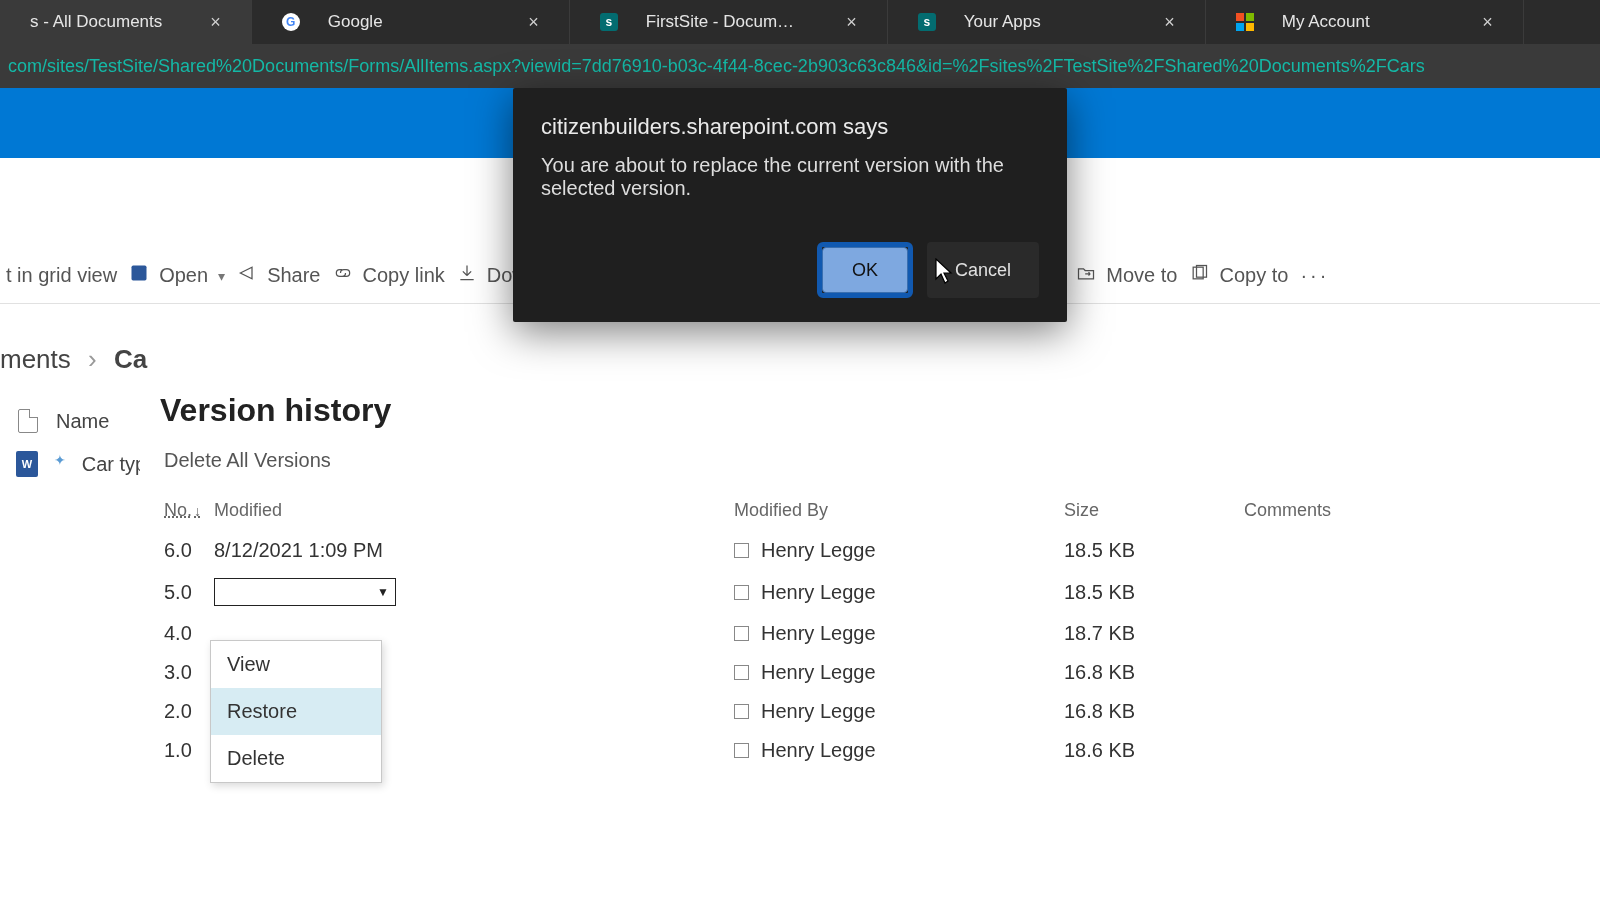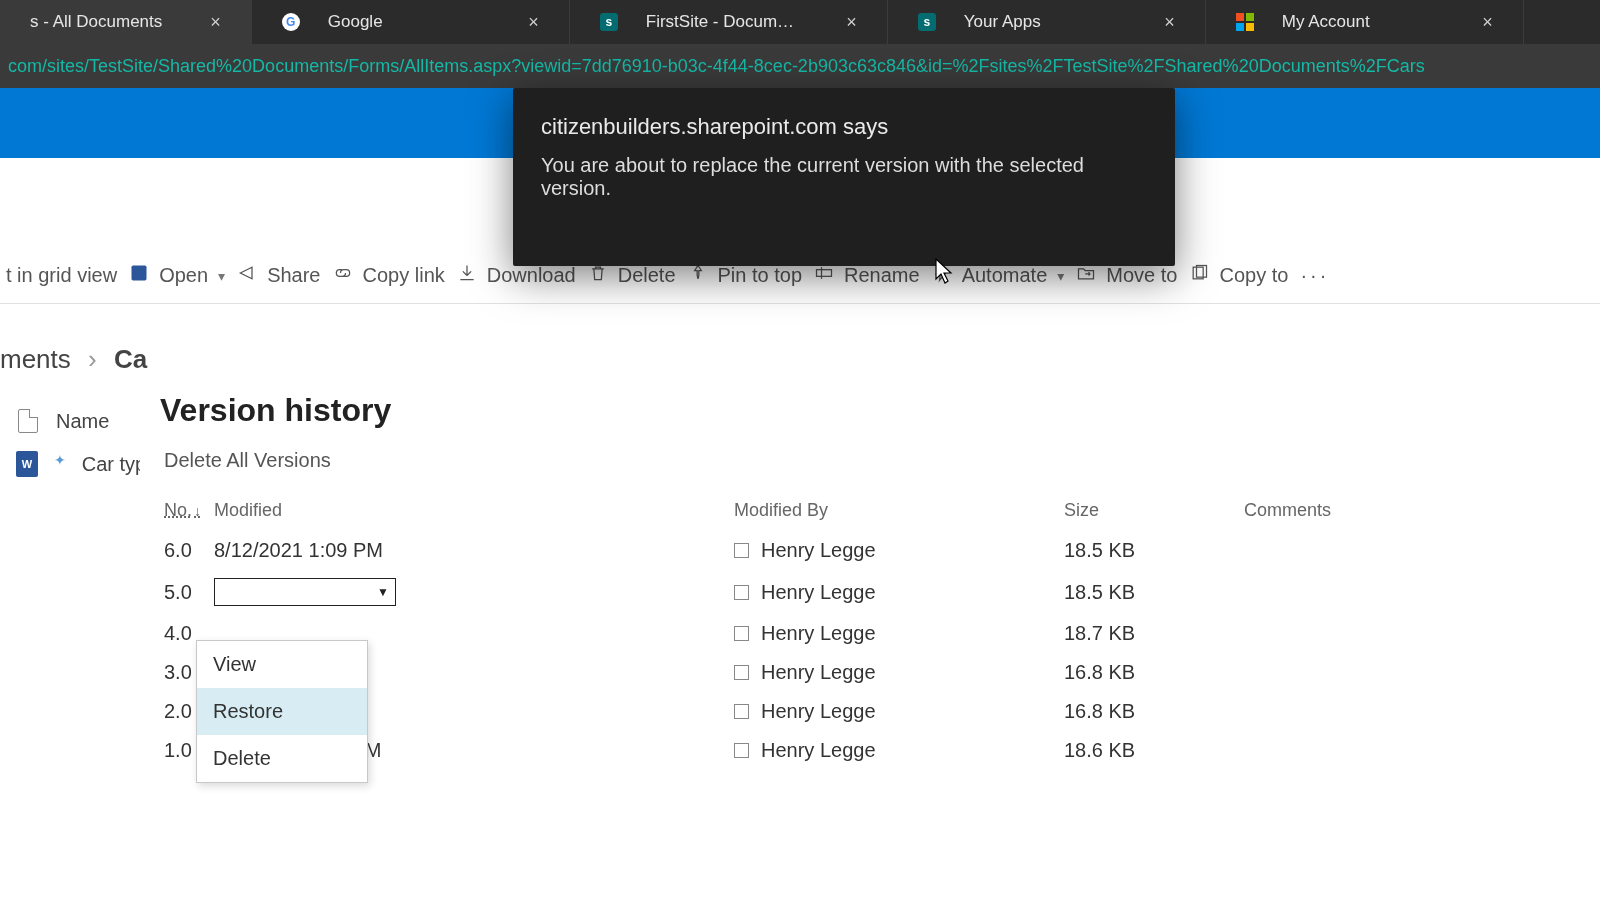--- a/index.html
+++ b/index.html
@@ -63,26 +63,26 @@
 
   .vp-row { display:flex; align-items:center; font-size:20px; color:#333; padding:8px 0 8px 24px; }
   .vp-row .col-mod a { color:#333; text-decoration:none; }
   .vp-row .col-by { display:flex; align-items:center; gap:12px; }
   .vp-row .chk { width:15px; height:15px; border:1px solid #888; }
 
   .sel-box { border:1.5px solid #222; width:182px; height:28px; display:inline-flex; align-items:center; justify-content:flex-end; padding-right:6px; position:relative; }
   .sel-box .dd { font-size:12px; color:#222; }
 
   
-  .ctx-menu { position:absolute; left:196px; top:640px; width:172px; background:#fff; border:1px solid #c8c8c8; box-shadow:2px 3px 8px rgba(0,0,0,.15); }
+  .ctx-menu { position:absolute; left:210px; top:640px; width:172px; background:#fff; border:1px solid #c8c8c8; box-shadow:2px 3px 8px rgba(0,0,0,.15); }
   .ctx-item { padding:12px 16px; font-size:20px; color:#333; }
   .ctx-item.hover { background:#d7ecf3; }
 
   
-  .js-dialog { position:absolute; left:513px; top:88px; width:662px; background:#1f1f1f; color:#eaeaea; border-radius:2px; padding:26px 28px 24px; box-shadow:0 10px 40px rgba(0,0,0,.5); z-index:50; }
+  .js-dialog { position:absolute; left:513px; top:88px; width:554px; background:#1f1f1f; color:#eaeaea; border-radius:2px; padding:26px 28px 24px; box-shadow:0 10px 40px rgba(0,0,0,.5); z-index:50; }
   .js-dialog .dlg-title { font-size:22px; margin-bottom:14px; }
   .js-dialog .dlg-msg { font-size:20px; color:#ddd; margin-bottom:42px; }
   .dlg-buttons { display:flex; justify-content:flex-end; gap:14px; }
   .dlg-btn { padding:12px 28px; font-size:18px; border-radius:4px; border:none; }
   .dlg-ok-wrap { border:5px solid #1159b0; border-radius:6px; }
   .dlg-ok { background:#7ea8e0; color:#111; width:86px; height:46px; border:1px solid #3a6fb0; }
   .dlg-cancel { background:#2a2a2a; color:#e0e0e0; }
 
   .cursor { position:absolute; left:935px; top:258px; z-index:60; pointer-events:none; }
 
@@ -310,17 +310,23 @@
 
 <div class="ctx-menu">
   <div class="ctx-item">View</div>
   <div class="ctx-item hover">Restore</div>
   <div class="ctx-item">Delete</div>
 </div>
 
 <div class="js-dialog">
   <div class="dlg-title">citizenbuilders.sharepoint.com says</div>
   <div class="dlg-msg">You are about to replace the current version with the selected version.</div>
+  <div class="dlg-buttons">
+    <span class="dlg-ok-wrap">
+      <button class="dlg-btn dlg-ok">OK</button>
+    </span>
+    <button class="dlg-btn dlg-cancel">Cancel</button>
+  </div>
 </div>
 
 <svg class="cursor" width="20" height="28" viewBox="0 0 20 28">
   <path d="M1 1 L1 21 L6 16 L10 25 L13 23 L9 15 L16 15 Z" fill="#fff" stroke="#000" stroke-width="1.2"></path>
 </svg>
 
 </body></html>

